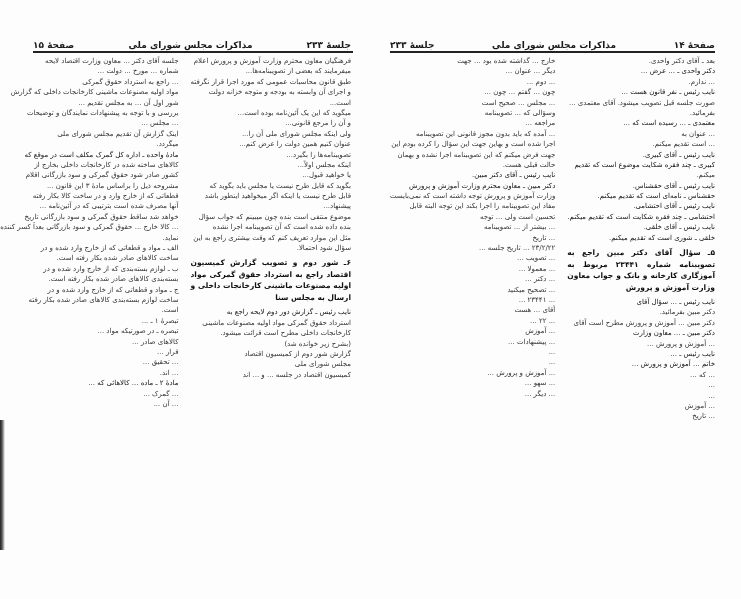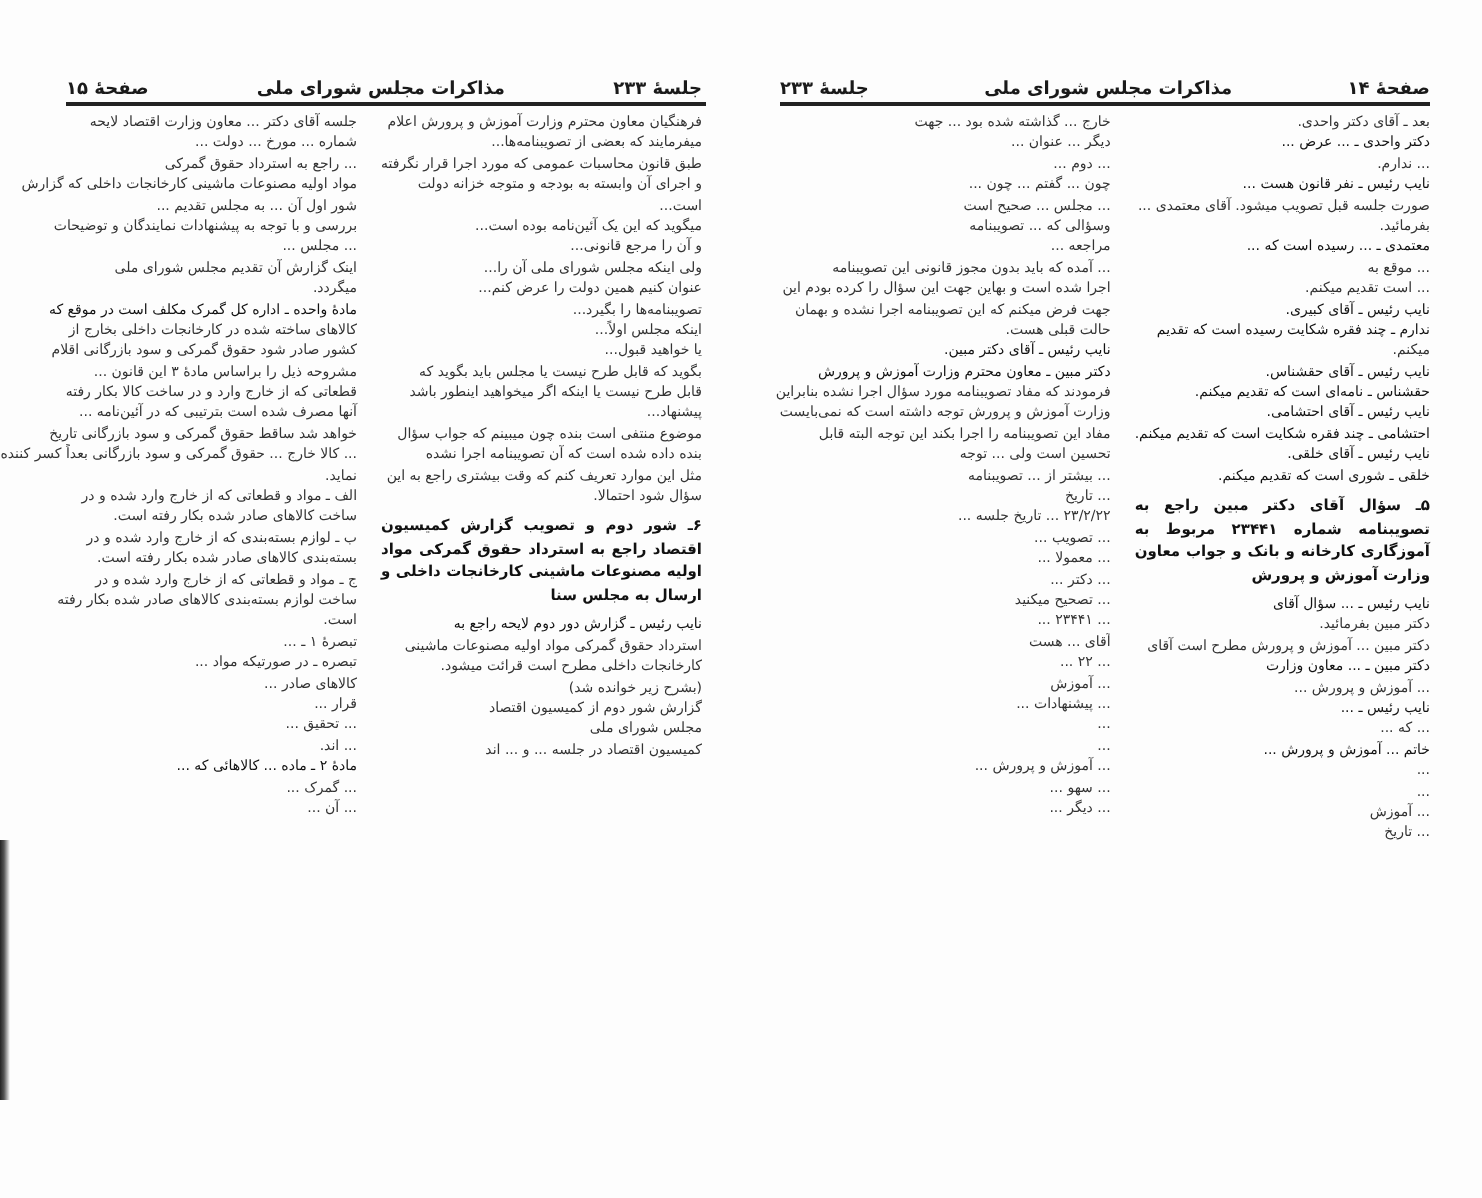--- a/index.html
+++ b/index.html
@@ -142,60 +142,59 @@
     <div class="header-rule"></div>
     <div class="cols">
       <div class="col" id="rp-r">
           <span class="line">بعد ـ آقای دکتر واحدی.</span>
           <span class="line spk">دکتر واحدی ـ ... عرض ...</span>
           <span class="line">... ندارم.</span>
           <span class="line spk">نایب رئیس ـ نفر قانون هست ...</span>
           <span class="line">صورت جلسه قبل تصویب میشود. آقای معتمدی ...</span>
           <span class="line">بفرمائید.</span>
           <span class="line spk">معتمدی ـ ... رسیده است که ...</span>
-          <span class="line">... موقع به</span>
+          <span class="line">... عنوان به</span>
           <span class="line">... است تقدیم میکنم.</span>
           <span class="line spk">نایب رئیس ـ آقای کبیری.</span>
-          <span class="line spk">ندارم ـ چند فقره شکایت رسیده است که تقدیم</span>
+          <span class="line spk">کبیری ـ چند فقره شکایت موضوع است که تقدیم</span>
           <span class="line">میکنم.</span>
           <span class="line spk">نایب رئیس ـ آقای حقشناس.</span>
           <span class="line spk">حقشناس ـ نامه‌ای است که تقدیم میکنم.</span>
           <span class="line spk">نایب رئیس ـ آقای احتشامی.</span>
           <span class="line spk">احتشامی ـ چند فقره شکایت است که تقدیم میکنم.</span>
           <span class="line spk">نایب رئیس ـ آقای خلقی.</span>
           <span class="line spk">خلقی ـ شوری است که تقدیم میکنم.</span>
           <div class="heading">۵ـ سؤال آقای دکتر مبین راجع به تصویبنامه شماره ۲۳۴۴۱ مربوط به آموزگاری کارخانه و بانک و جواب معاون وزارت آموزش و پرورش</div>
           <span class="line spk">نایب رئیس ـ ... سؤال آقای</span>
           <span class="line">دکتر مبین بفرمائید.</span>
           <span class="line">دکتر مبین ... آموزش و پرورش مطرح است آقای</span>
           <span class="line spk">دکتر مبین ـ ... معاون وزارت</span>
           <span class="line">... آموزش و پرورش ...</span>
           <span class="line spk">نایب رئیس ـ ...</span>
+          <span class="line spk">خاتم ... آموزش و پرورش ...</span>
           <span class="line">... که ...</span>
-          <span class="line spk">خاتم ... آموزش و پرورش ...</span>
           <span class="line">...</span>
           <span class="line">...</span>
           <span class="line">... آموزش</span>
           <span class="line">... تاریخ</span>
         </div>
       <div class="col" id="rp-l">
           <span class="line">خارج ... گذاشته شده بود ... جهت</span>
           <span class="line">دیگر ... عنوان ...</span>
           <span class="line">... دوم ...</span>
           <span class="line">چون ... گفتم ... چون ...</span>
           <span class="line">... مجلس ... صحیح است</span>
           <span class="line">وسؤالی که ... تصویبنامه</span>
           <span class="line">مراجعه ...</span>
           <span class="line">... آمده که باید بدون مجوز قانونی این تصویبنامه</span>
           <span class="line">اجرا شده است و بهاین جهت این سؤال را کرده بودم این</span>
           <span class="line">جهت فرض میکنم که این تصویبنامه اجرا نشده و بهمان</span>
           <span class="line">حالت قبلی هست.</span>
           <span class="line spk">نایب رئیس ـ آقای دکتر مبین.</span>
           <span class="line spk">دکتر مبین ـ معاون محترم وزارت آموزش و پرورش</span>
-          <span class="line">فرمودند که مفاد تصویبنامه مورد سؤال اجرا نشده بنابراین</span>
           <span class="line">وزارت آموزش و پرورش توجه داشته است که نمی‌بایست</span>
           <span class="line">مفاد این تصویبنامه را اجرا بکند این توجه البته قابل</span>
           <span class="line">تحسین است ولی ... توجه</span>
           <span class="line">... بیشتر از ... تصویبنامه</span>
           <span class="line">... تاریخ</span>
           <span class="line">۲۳/۲/۲۲ ... تاریخ جلسه ...</span>
           <span class="line">... تصویب ...</span>
           <span class="line">... معمولا ...</span>
           <span class="line">... دکتر ...</span>
           <span class="line">... تصحیح میکنید</span>

